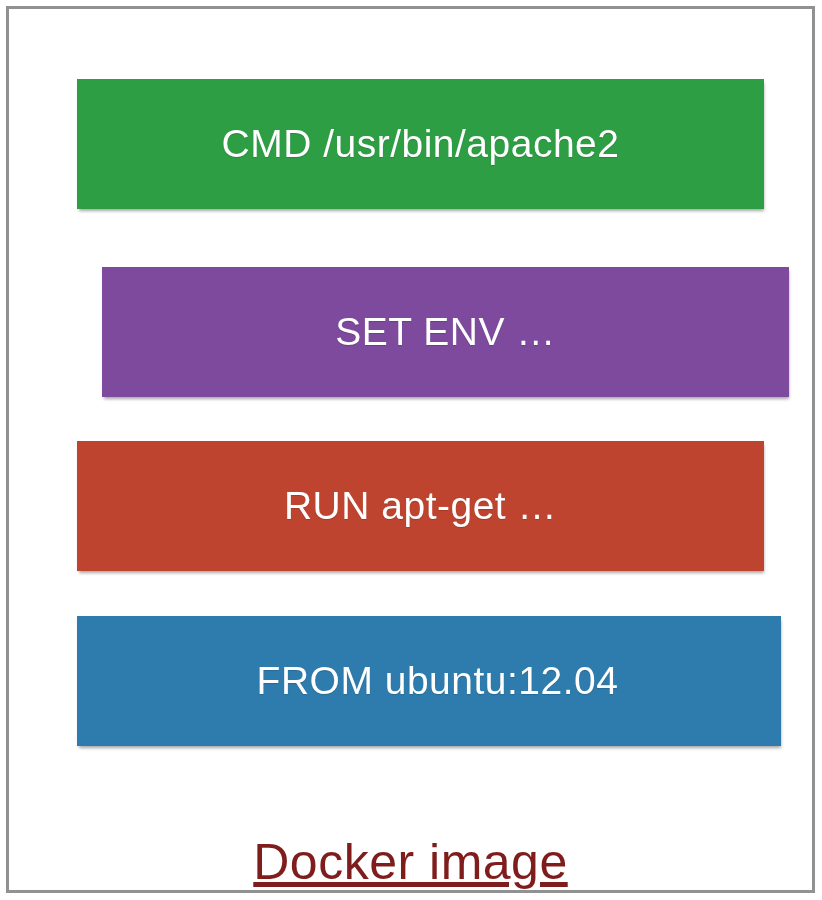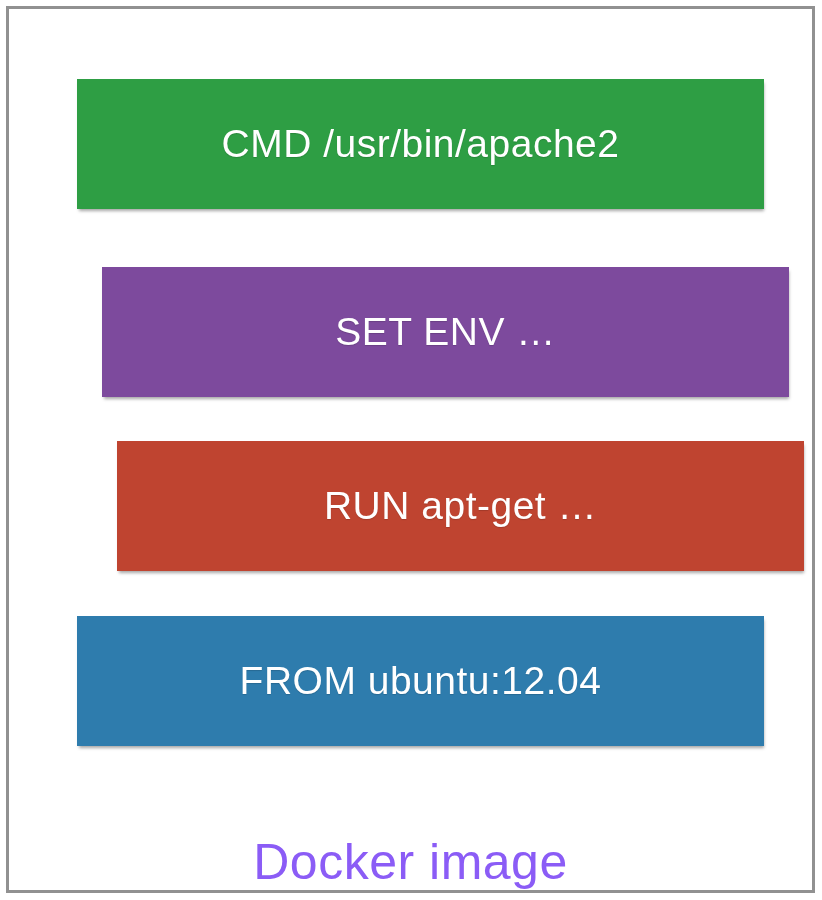--- a/index.html
+++ b/index.html
@@ -34,34 +34,35 @@
     align-items: center;
     justify-content: center;
     color: #ffffff;
     font-size: 39px;
     letter-spacing: 0.5px;
     box-shadow: 1px 3px 3px -1px rgba(0,0,0,0.35);
     text-shadow: 0 1px 1px rgba(0,0,0,0.15);
   }
   .layer-cmd  { top: 70px;  background: #2e9e44; text-align: right; }
   .layer-env  { top: 258px; background: #7d4a9d; margin-left: 25px; }
-  .layer-run  { top: 432px; background: #bf4430; margin-left: 40px; }
-  .layer-from { top: 607px; background: #2e7cad; }
+  .layer-run  { top: 432px; background: #bf4430; }
+  .layer-from { top: 607px; background: #2e7cad; padding-left: 17px; }
   .caption {
     position: absolute;
     left: 0;
     right: 0;
     top: 822px;
     height: 62px;
     display: flex;
     align-items: center;
     justify-content: center;
-    color: #8b5cf6;
+    color: #7f1d1d;
     font-size: 50px;
     letter-spacing: 0.5px;
+    text-decoration: underline;
   }
 </style>
 </head>
 <body>
 
 <div class="canvas">
   <div class="frame">
 
     <div class="layer layer-cmd">
       <span>CMD /usr/bin/apache2</span>

